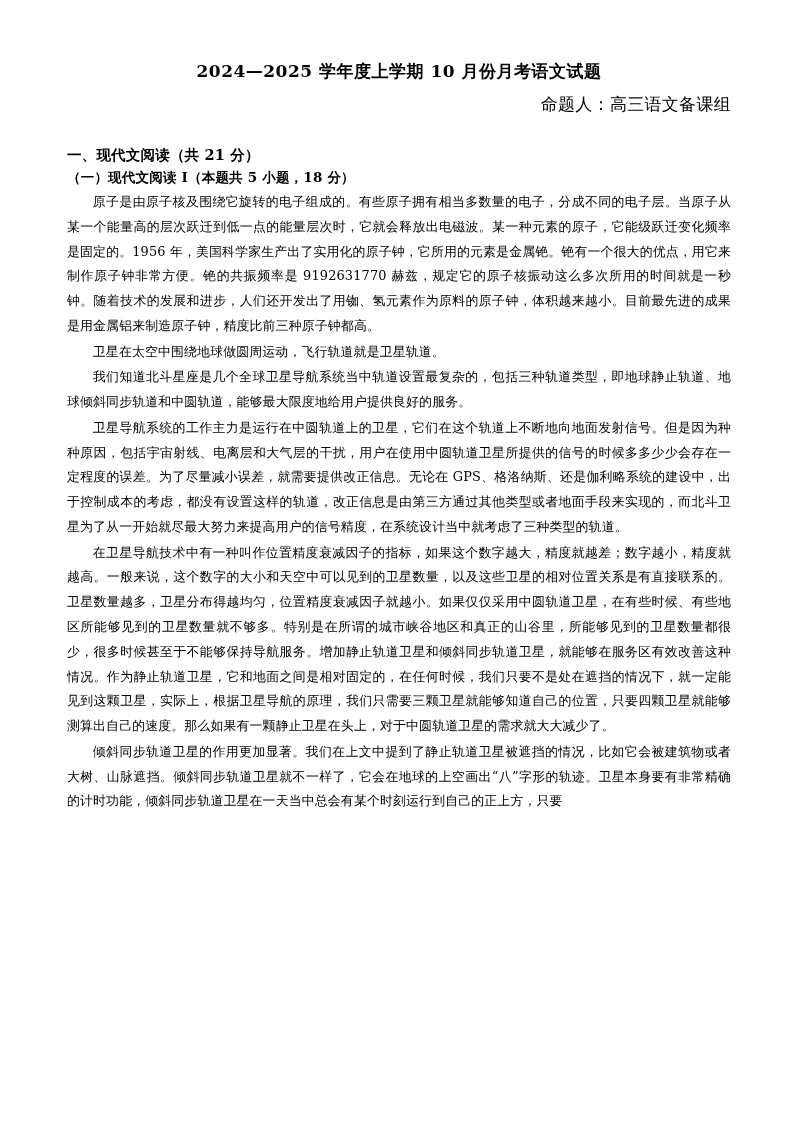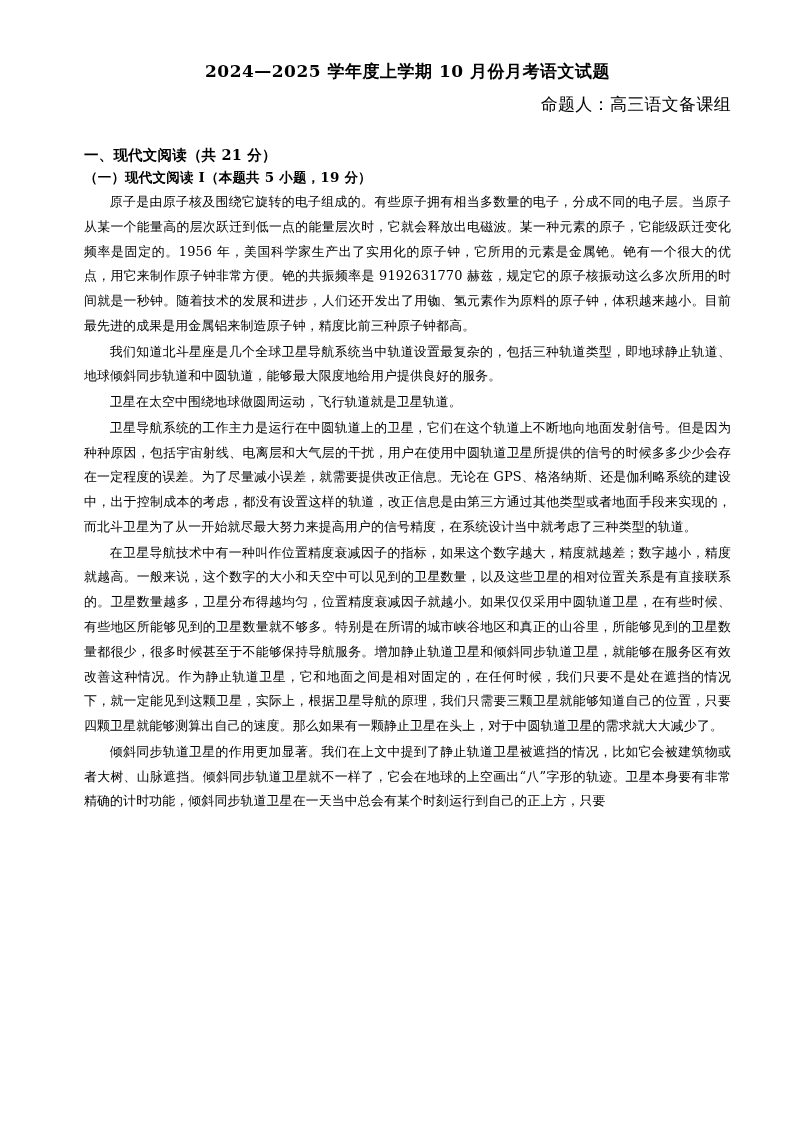--- a/index.html
+++ b/index.html
@@ -11,21 +11,21 @@
     width: 793px;
     height: 1122px;
     font-family: "DejaVu Serif", "Liberation Serif", serif;
     color: #000000;
   }
   .page {
     position: relative;
     width: 793px;
     height: 994px;
     box-sizing: border-box;
-    padding: 52px 62px 40px 84px;
+    padding: 52px 62px 40px 67px;
   }
   .doc-title {
     text-align: center;
     font-size: 17px;
     font-weight: bold;
     letter-spacing: 0.5px;
     margin: 8px 0 10px 0;
     font-family: "DejaVu Serif", "Liberation Serif", serif;
   }
   .byline {
@@ -68,25 +68,25 @@
 <body>
 
 <div class="page">
 
   <h1 class="doc-title">2024—2025 学年度上学期 10 月份月考语文试题</h1>
 
   <div class="byline">命题人：高三语文备课组</div>
 
   <div class="section-heading">一、现代文阅读（共 21 分）</div>
 
-  <div class="sub-heading">（一）现代文阅读 I（本题共 5 小题，19 分）</div>
+  <div class="sub-heading">（一）现代文阅读 I（本题共 5 小题，18 分）</div>
 
 
   <div class="content-block">
     <p class="body-para">原子是由原子核及围绕它旋转的电子组成的。有些原子拥有相当多数量的电子，分成不同的电子层。当原子从某一个能量高的层次跃迁到低一点的能量层次时，它就会释放出电磁波。某一种元素的原子，它能级跃迁变化频率是固定的。1956 年，美国科学家生产出了实用化的原子钟，它所用的元素是金属铯。铯有一个很大的优点，用它来制作原子钟非常方便。铯的共振频率是 9192631770 赫兹，规定它的原子核振动这么多次所用的时间就是一秒钟。随着技术的发展和进步，人们还开发出了用铷、氢元素作为原料的原子钟，体积越来越小。目前最先进的成果是用金属铝来制造原子钟，精度比前三种原子钟都高。</p>
+    <p class="body-para">卫星在太空中围绕地球做圆周运动，飞行轨道就是卫星轨道。</p>
     <p class="body-para">我们知道北斗星座是几个全球卫星导航系统当中轨道设置最复杂的，包括三种轨道类型，即地球静止轨道、地球倾斜同步轨道和中圆轨道，能够最大限度地给用户提供良好的服务。</p>
-    <p class="body-para">卫星在太空中围绕地球做圆周运动，飞行轨道就是卫星轨道。</p>
     <p class="body-para">卫星导航系统的工作主力是运行在中圆轨道上的卫星，它们在这个轨道上不断地向地面发射信号。但是因为种种原因，包括宇宙射线、电离层和大气层的干扰，用户在使用中圆轨道卫星所提供的信号的时候多多少少会存在一定程度的误差。为了尽量减小误差，就需要提供改正信息。无论在 GPS、格洛纳斯、还是伽利略系统的建设中，出于控制成本的考虑，都没有设置这样的轨道，改正信息是由第三方通过其他类型或者地面手段来实现的，而北斗卫星为了从一开始就尽最大努力来提高用户的信号精度，在系统设计当中就考虑了三种类型的轨道。</p>
     <p class="body-para">在卫星导航技术中有一种叫作位置精度衰减因子的指标，如果这个数字越大，精度就越差；数字越小，精度就越高。一般来说，这个数字的大小和天空中可以见到的卫星数量，以及这些卫星的相对位置关系是有直接联系的。卫星数量越多，卫星分布得越均匀，位置精度衰减因子就越小。如果仅仅采用中圆轨道卫星，在有些时候、有些地区所能够见到的卫星数量就不够多。特别是在所谓的城市峡谷地区和真正的山谷里，所能够见到的卫星数量都很少，很多时候甚至于不能够保持导航服务。增加静止轨道卫星和倾斜同步轨道卫星，就能够在服务区有效改善这种情况。作为静止轨道卫星，它和地面之间是相对固定的，在任何时候，我们只要不是处在遮挡的情况下，就一定能见到这颗卫星，实际上，根据卫星导航的原理，我们只需要三颗卫星就能够知道自己的位置，只要四颗卫星就能够测算出自己的速度。那么如果有一颗静止卫星在头上，对于中圆轨道卫星的需求就大大减少了。</p>
     <p class="body-para">倾斜同步轨道卫星的作用更加显著。我们在上文中提到了静止轨道卫星被遮挡的情况，比如它会被建筑物或者大树、山脉遮挡。倾斜同步轨道卫星就不一样了，它会在地球的上空画出“八”字形的轨迹。卫星本身要有非常精确的计时功能，倾斜同步轨道卫星在一天当中总会有某个时刻运行到自己的正上方，只要</p>
   </div>
 
 </div>
 
 </body></html>

